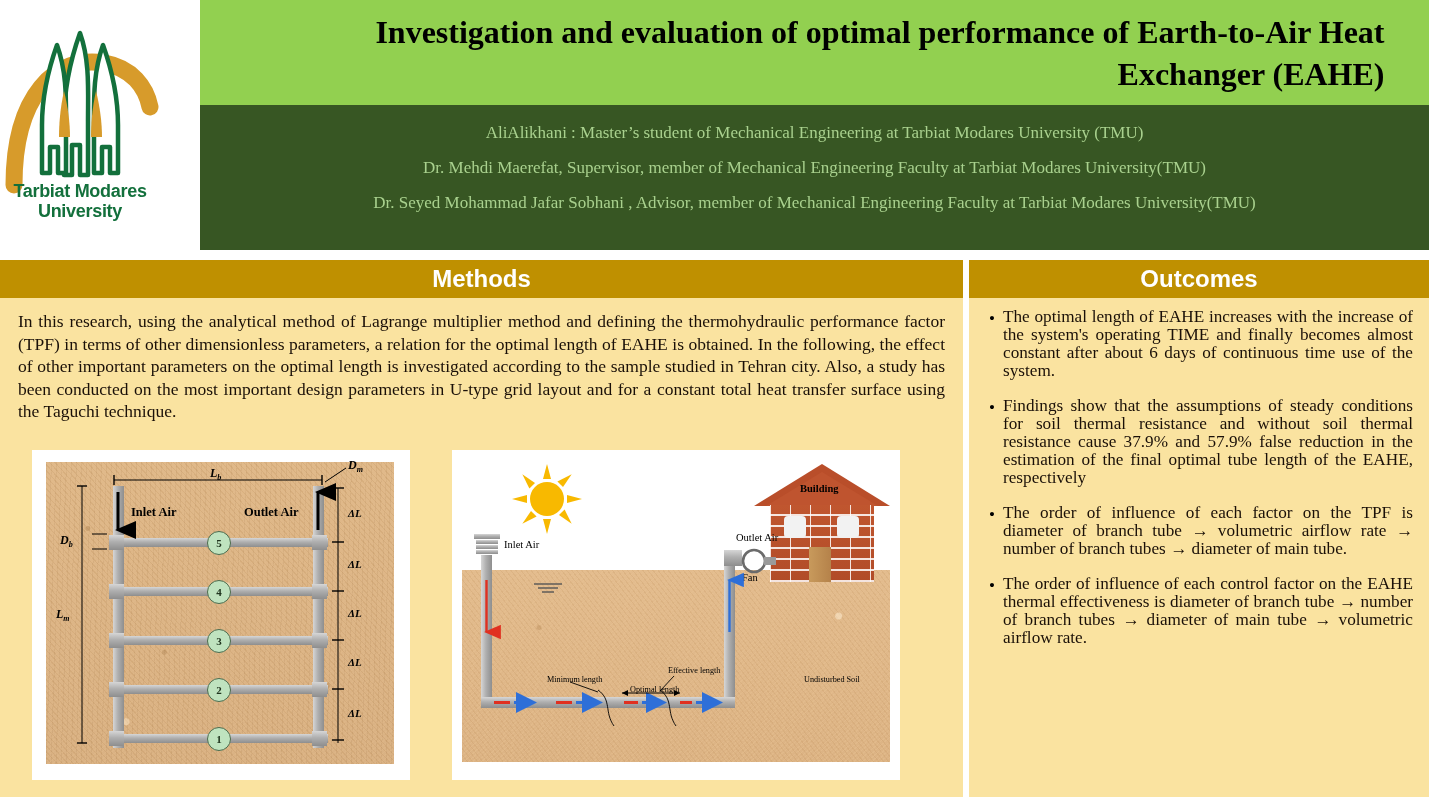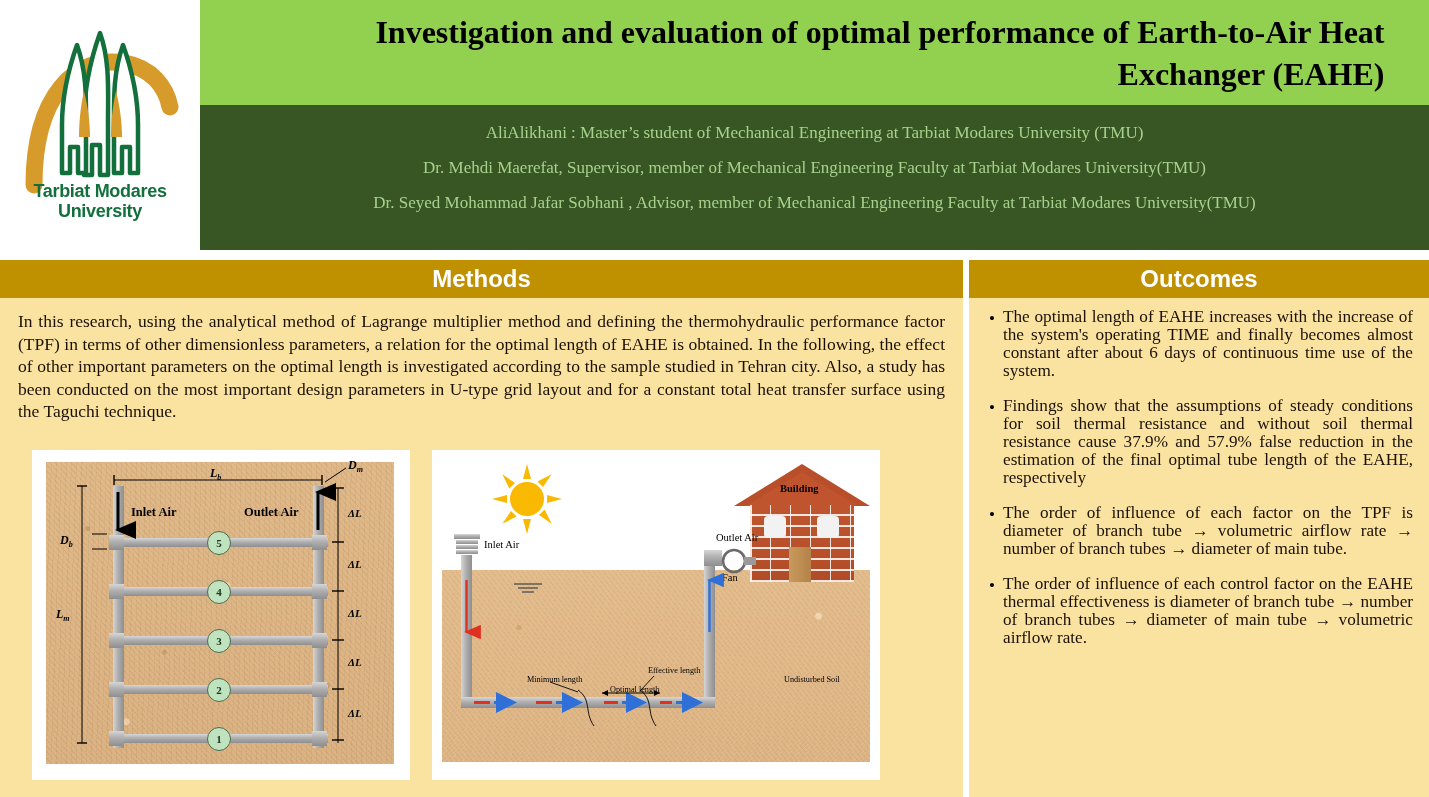--- a/index.html
+++ b/index.html
@@ -8,21 +8,21 @@
     background: #ffffff;
     font-family: "Liberation Serif", serif;
     overflow: hidden;
   }
   .poster { position: relative; width: 1429px; height: 797px; background: #ffffff; }
 
   
   .header { position: absolute; left:0; top:0; width:1429px; height:250px; }
   .logo-box {
     position:absolute; left:0; top:0; width:200px; height:250px;
-    background:#ffffff; display:flex; align-items:center; justify-content:center;
+    background:#ffffff; display:flex; align-items:center; 
   }
   .logo-wrap { width:160px; height:200px; position:relative; }
   .logo-text {
     position:absolute; left:0; bottom:4px; width:100%;
     text-align:center; color:#13703C;
     font-family:"Liberation Sans", sans-serif; font-weight:bold;
     font-size:18px; line-height:20px; letter-spacing:-0.3px;
   }
 
   .title-band {
@@ -77,21 +77,21 @@
     flex:1; font-size:17.2px; line-height:18px; text-align:justify;
     color:#1a1008; font-family:"Liberation Serif", serif;
   }
 
   
   .figs { position:absolute; left:0; top:152px; width:100%; height:345px; display:flex; }
   .fig-card {
     background:#ffffff; position:relative; overflow:hidden;
   }
   .fig1 { margin-left:32px; width:378px; height:330px; }
-  .fig2 { margin-left:22px; width:448px; height:330px; }
+  .fig2 { margin-left:42px; width:448px; height:330px; }
 
   
   .soil-a {
     position:absolute; left:14px; top:12px; width:348px; height:302px;
     background:
       radial-gradient(circle at 12% 22%, rgba(150,105,55,.30) 0 2px, transparent 3px),
       radial-gradient(circle at 34% 63%, rgba(150,105,55,.26) 0 2px, transparent 3px),
       radial-gradient(circle at 67% 17%, rgba(150,105,55,.28) 0 2px, transparent 3px),
       radial-gradient(circle at 81% 74%, rgba(150,105,55,.24) 0 2px, transparent 3px),
       radial-gradient(circle at 52% 41%, rgba(255,238,210,.55) 0 3px, transparent 4px),

